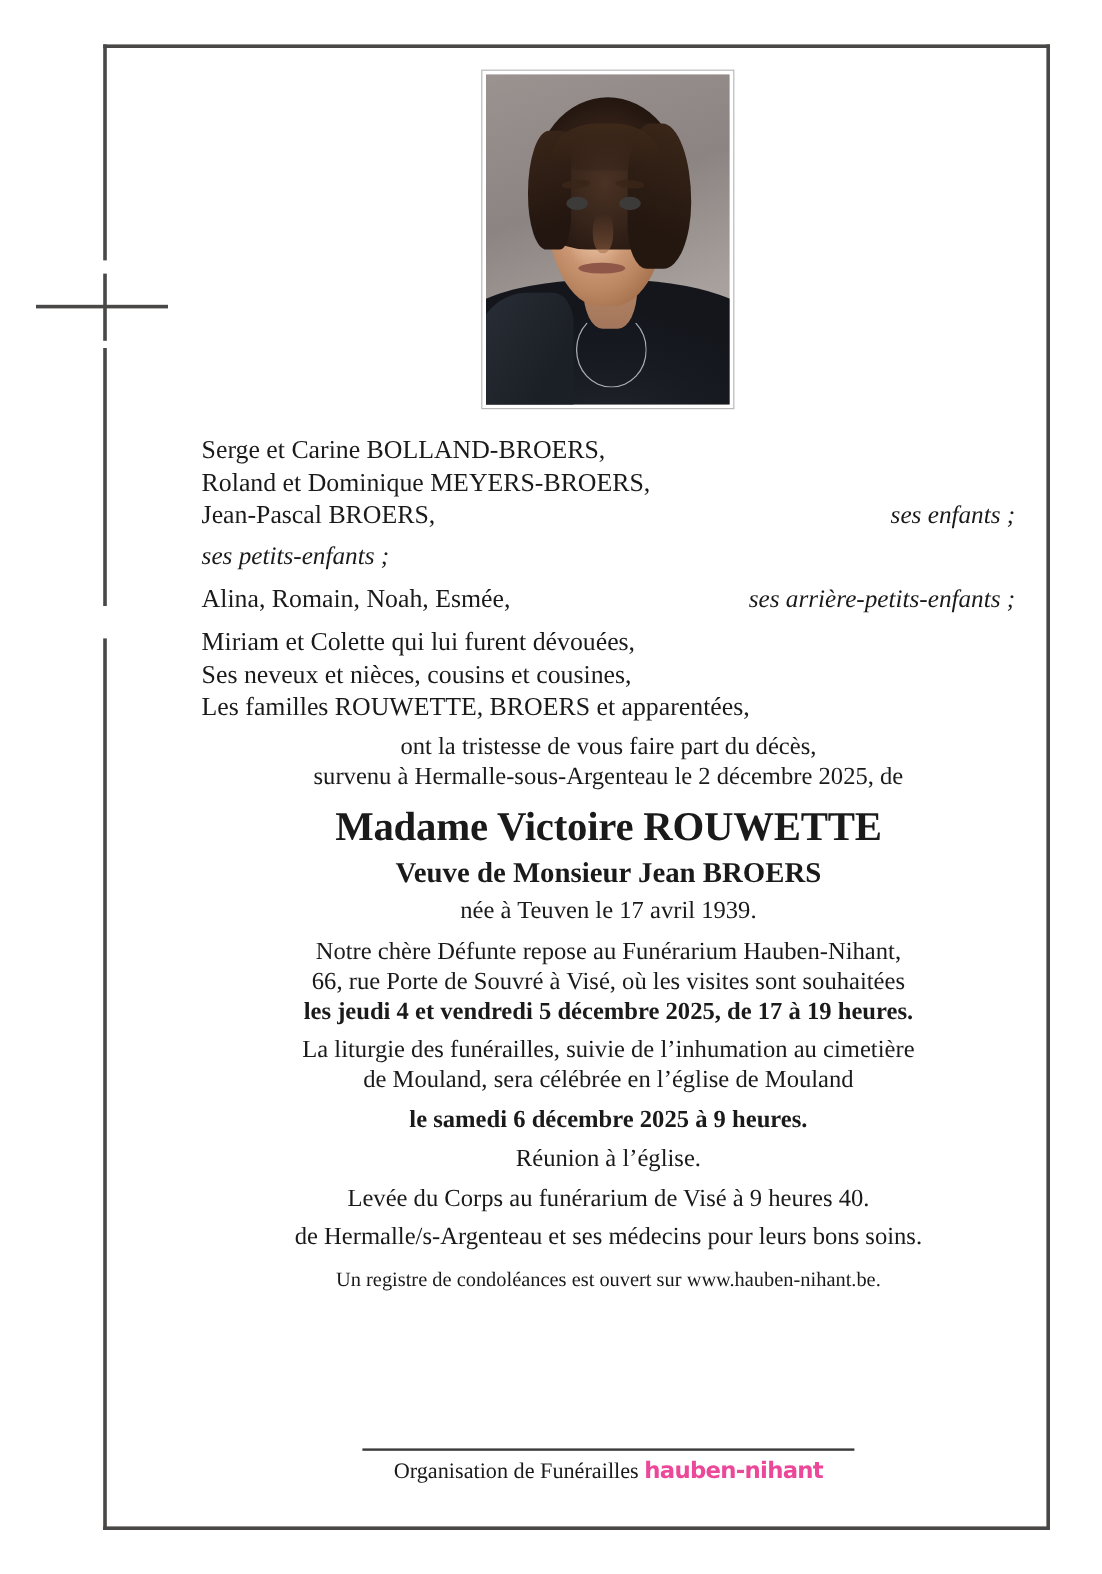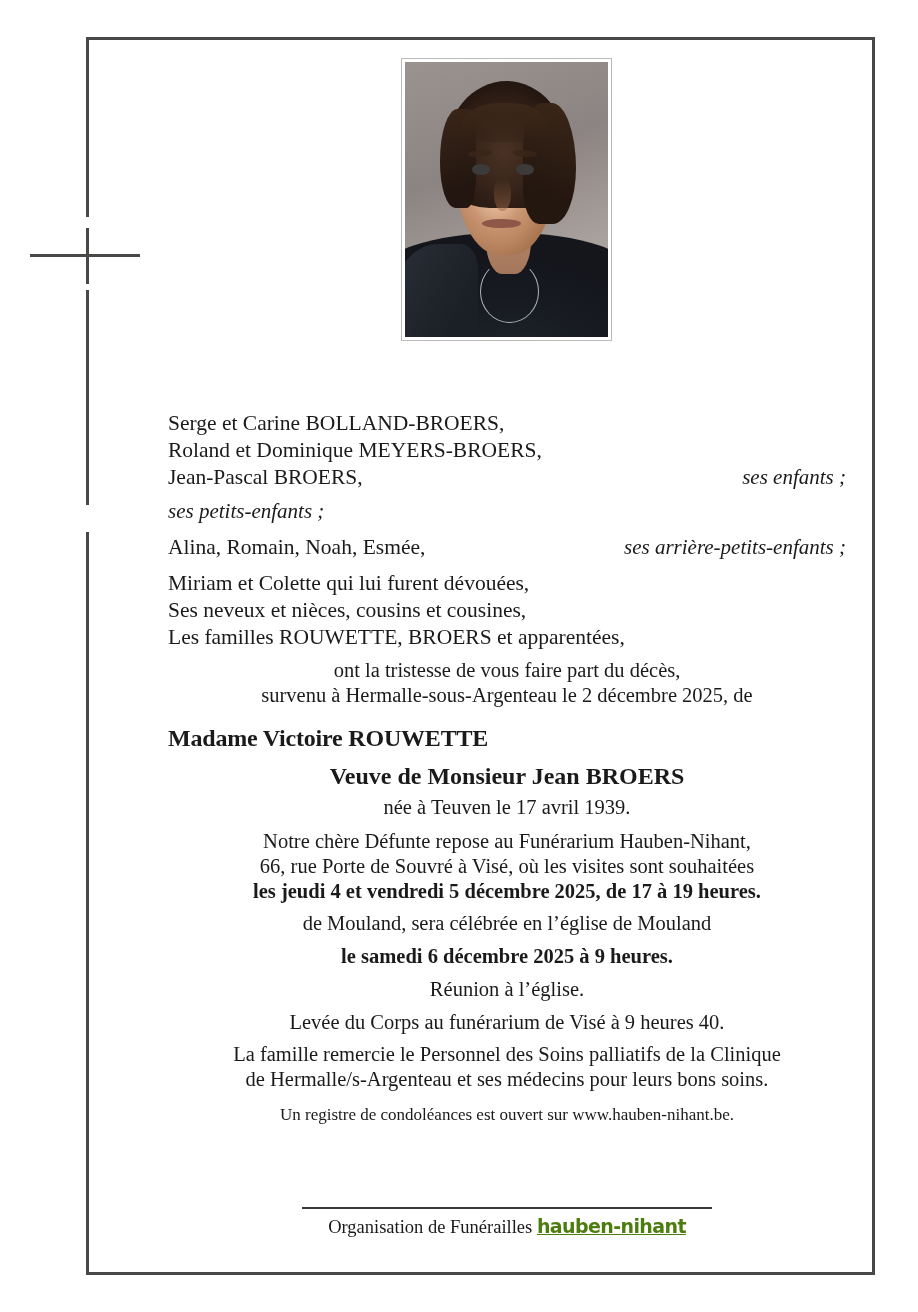--- a/index.html
+++ b/index.html
@@ -129,21 +129,20 @@
     border-top-color: transparent;
     border-radius: 50%;
   }
 
   
   #content {
     position: absolute;
     left: 168px;
     top: 362px;
     width: 678px;
-    margin-top: 48px;
   }
   .rel-row {
     display: flex;
     align-items: flex-end;
     justify-content: space-between;
     gap: 16px;
   }
   .name-col { flex: 0 1 auto; }
   .name-line {
     font-size: 21.5px;
@@ -161,25 +160,25 @@
   .gap-sm { height: 9px; }
   .body-line {
     font-size: 20.5px;
     line-height: 26px;
     text-align: center;
   }
   .body-line.tight { line-height: 25px; }
   .bold { font-weight: bold; }
 
   #deceased-name {
-    font-size: 24px;
+    font-size: 34px;
     font-weight: bold;
     letter-spacing: -0.2px;
     line-height: 44px;
-    text-align: left;
+    text-align: center;
     margin-top: 8px;
   }
   #spouse-line {
     font-size: 24px;
     font-weight: bold;
     line-height: 32px;
     text-align: center;
   }
   #birth-line {
     font-size: 20.5px;
@@ -210,22 +209,21 @@
   }
   .footer-line {
     font-size: 18.5px;
     line-height: 25px;
   }
   #brand-logo {
     font-family: "DejaVu Sans", sans-serif;
     font-weight: bold;
     font-size: 19px;
     letter-spacing: -0.6px;
-    color: #4d7c0f;
-    text-decoration: underline;
+    color: #ec4899;
   }
 </style>
 </head>
 <body>
 
 <div class="mark" id="frame-top"></div>
 <div class="mark" id="frame-right"></div>
 <div class="mark" id="frame-bottom"></div>
 <div class="mark" id="frame-left-upper"></div>
 <div class="mark" id="frame-left-mid"></div>
@@ -297,29 +295,29 @@
   <div id="spouse-line">Veuve de Monsieur Jean BROERS</div>
   <div id="birth-line">née à Teuven le 17 avril 1939.</div>
 
   <div class="para">
     <div class="body-line tight">Notre chère Défunte repose au Funérarium Hauben-Nihant,</div>
     <div class="body-line tight">66, rue Porte de Souvré à Visé, où les visites sont souhaitées</div>
     <div class="body-line tight bold">les jeudi 4 et vendredi 5 décembre 2025, de 17 à 19 heures.</div>
   </div>
 
   <div class="para">
+    <div class="body-line tight">La liturgie des funérailles, suivie de l’inhumation au cimetière</div>
     <div class="body-line tight">de Mouland, sera célébrée en l’église de Mouland</div>
   </div>
 
   <div class="body-line bold para">le samedi 6 décembre 2025 à 9 heures.</div>
   <div class="body-line para">Réunion à l’église.</div>
   <div class="body-line para">Levée du Corps au funérarium de Visé  à 9 heures 40.</div>
 
   <div class="para">
-    <div class="body-line tight">La famille remercie le Personnel des Soins palliatifs de la Clinique</div>
     <div class="body-line tight">de Hermalle/s-Argenteau et ses médecins pour leurs bons soins.</div>
   </div>
 
   <div id="condolence-line">Un registre de condoléances est ouvert sur www.hauben-nihant.be.</div>
 </div>
 
 <div id="footer">
   <div id="footer-rule"></div>
   <div class="footer-line">
     <span>Organisation de Funérailles</span>

